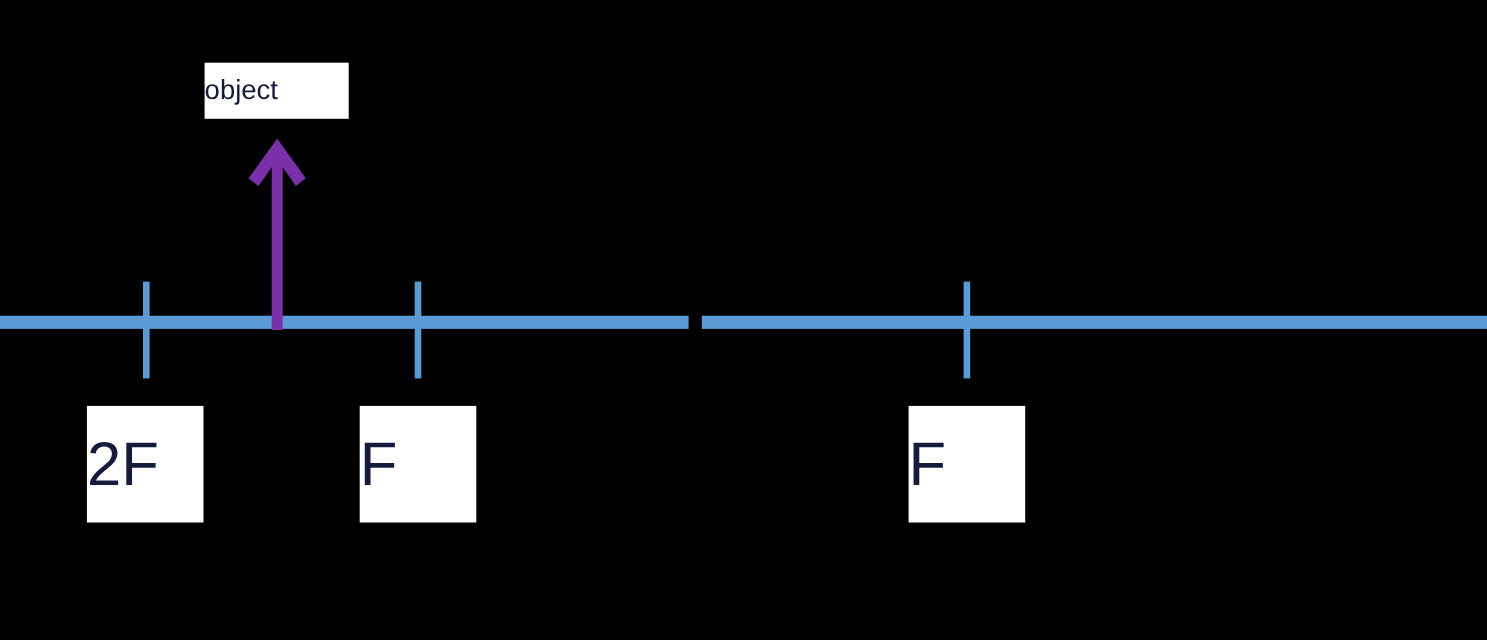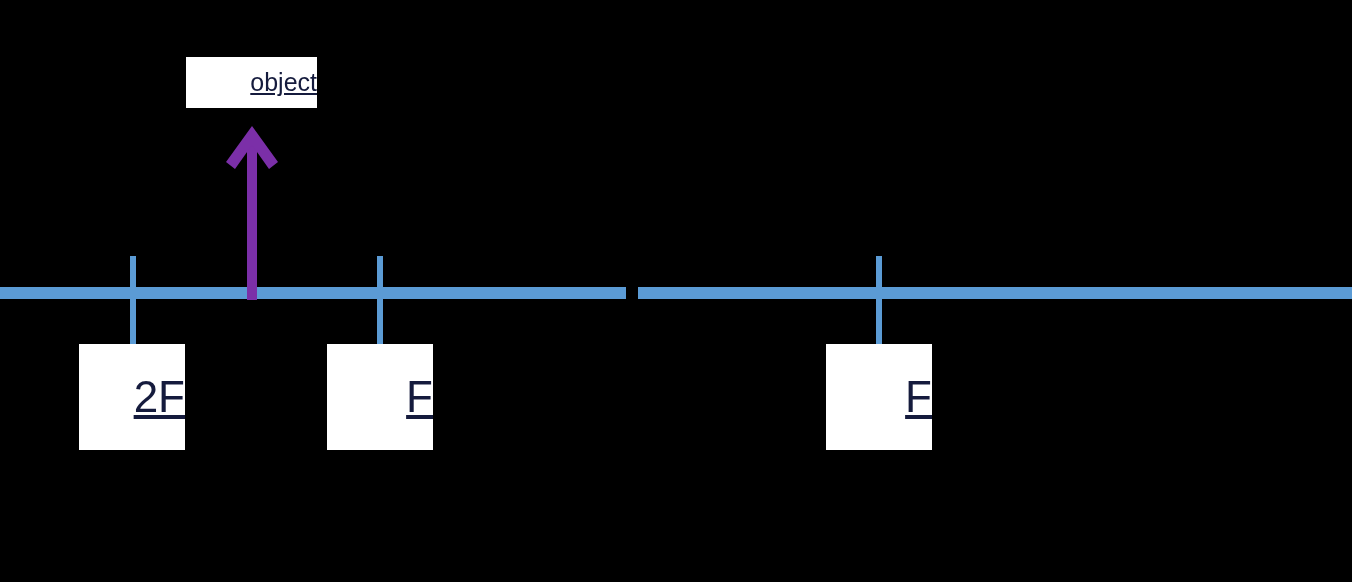--- a/index.html
+++ b/index.html
@@ -34,26 +34,25 @@
     background: #5B9BD5;
   }
 
   
   .label-box {
     position: absolute;
     background: #FFFFFF;
     color: #151B3D;
     display: flex;
     align-items: center;
-    justify-content: flex-end;
+    justify-content: flex-start;
     line-height: 1;
     box-sizing: border-box;
-    text-decoration: underline;
   }
-  .label-box.big   { font-size: 44px; }
+  .label-box.big   { font-size: 56px; margin-top: 25px; }
   .label-box.small { font-size: 25px; }
 
   
   #object-arrow {
     position: absolute;
     left: 222px;
     top: 124px;
     width: 60px;
     height: 176px;
   }

